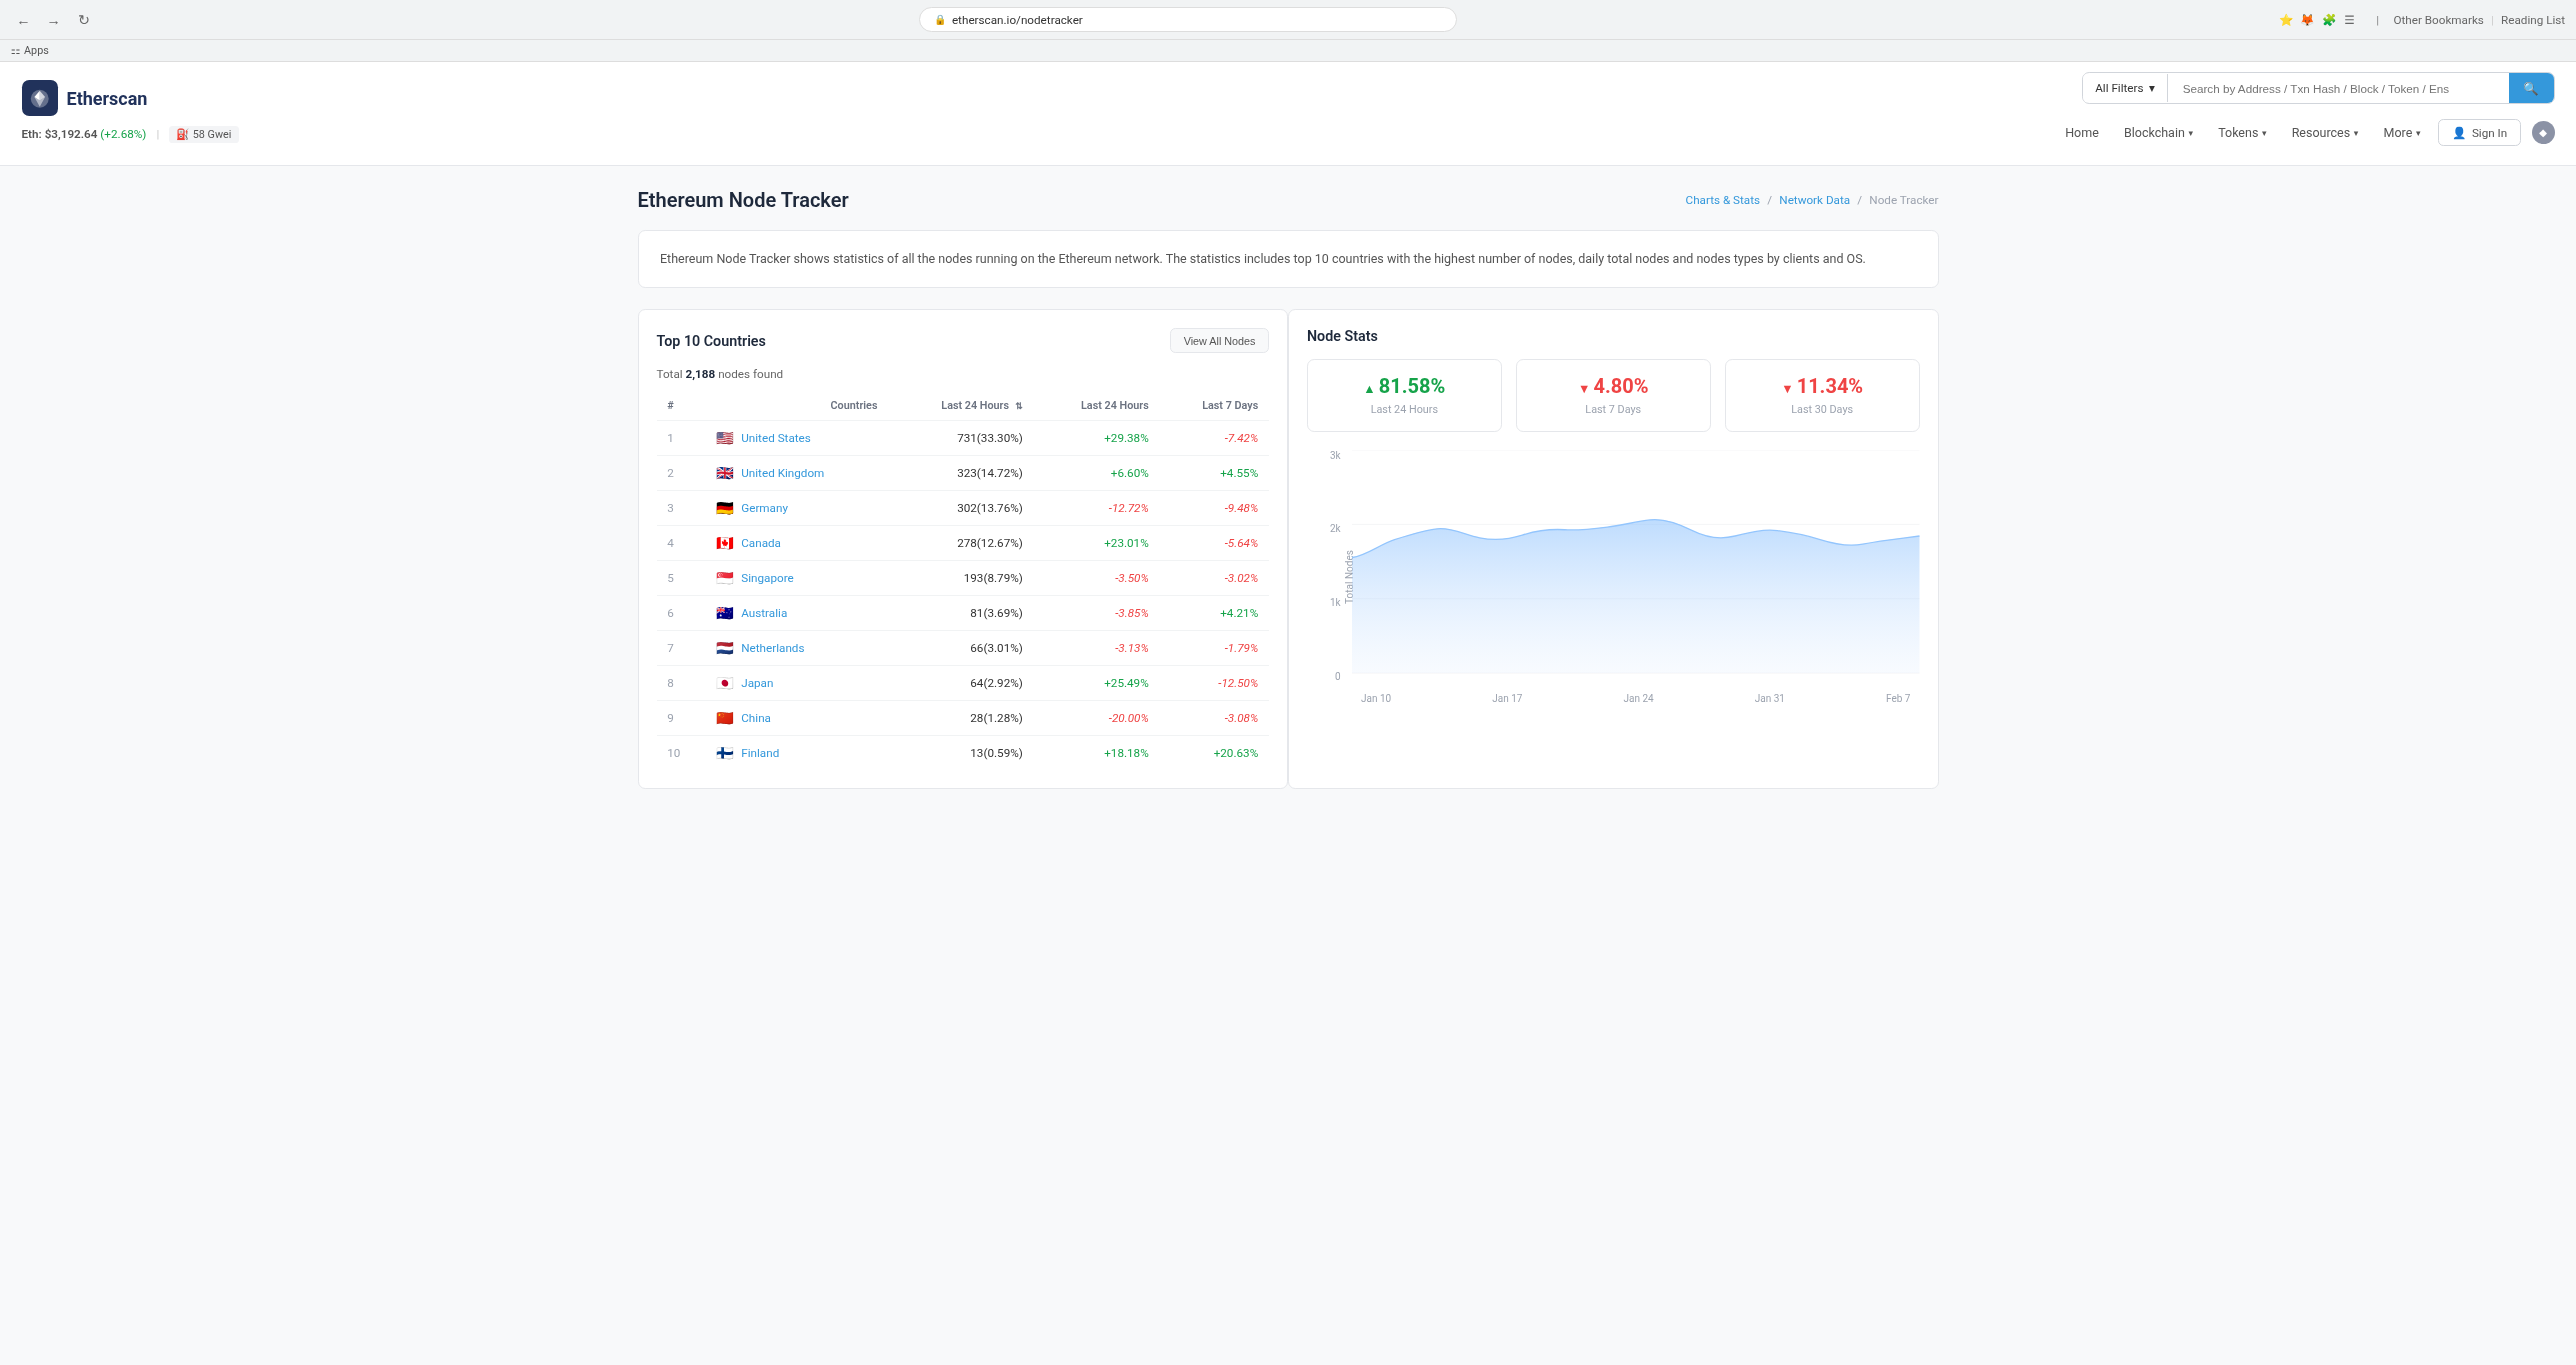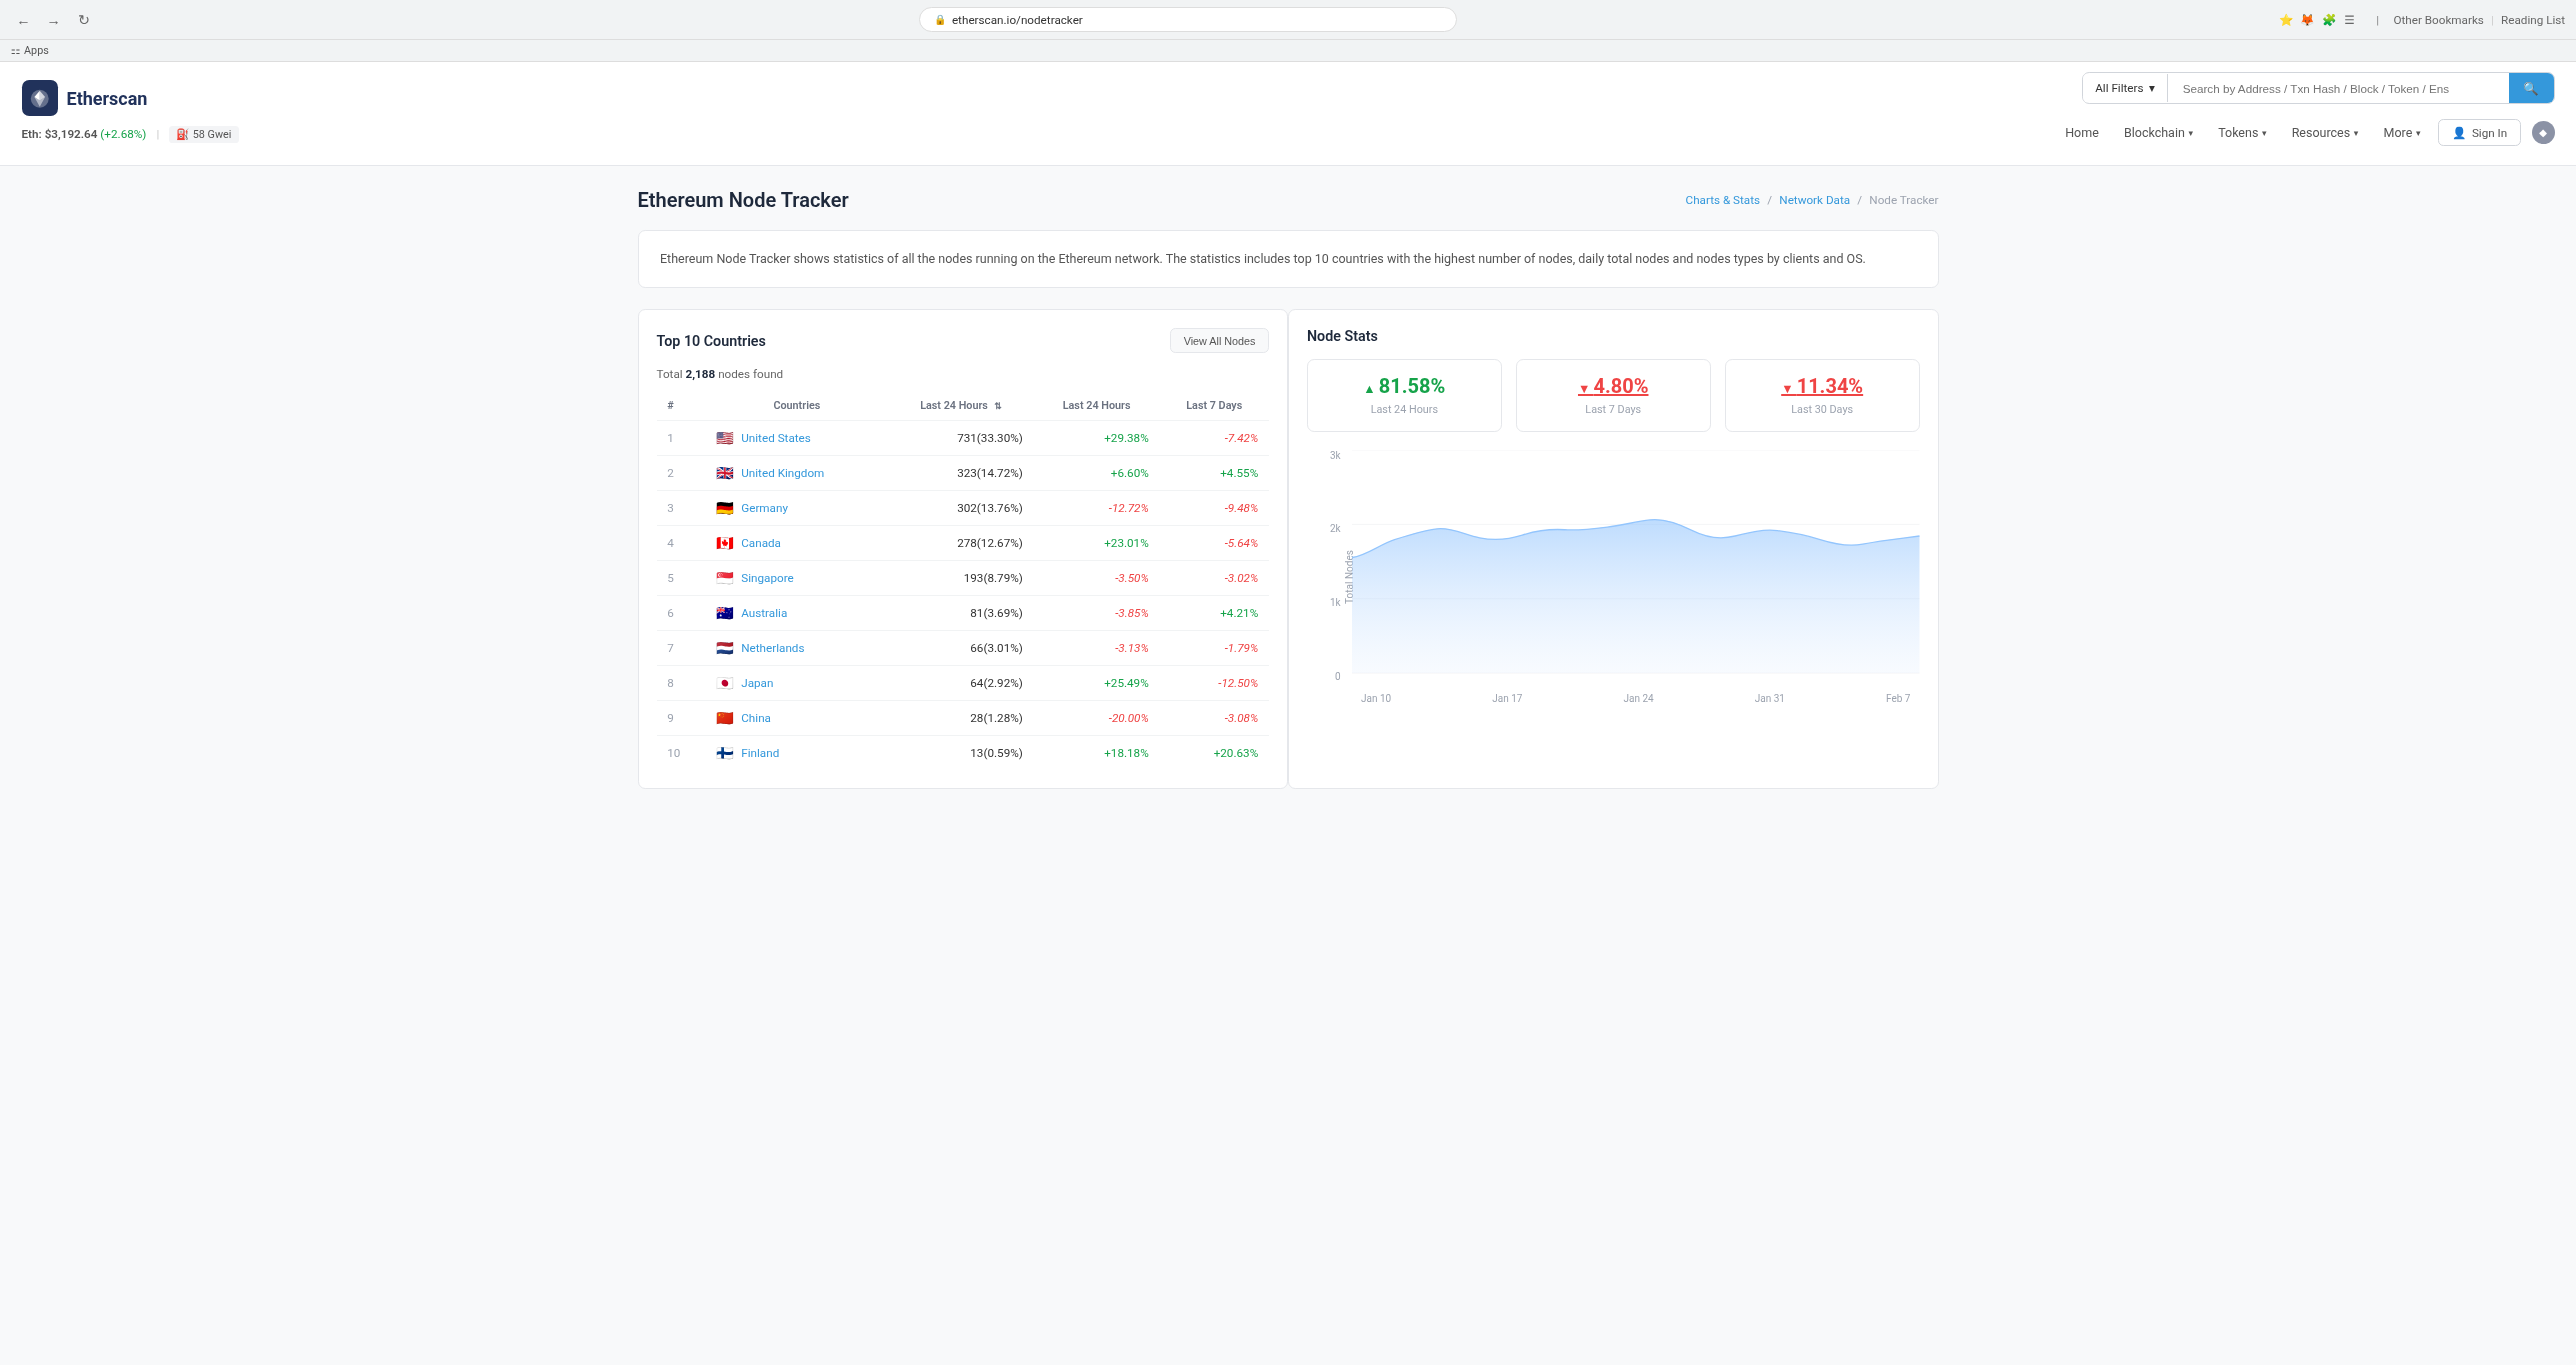--- a/index.html
+++ b/index.html
@@ -53,37 +53,37 @@
     
     .card { background: white; border: 0.9px solid #e5e7eb; border-radius: 7.2px; padding: 18px; }
     .card-header { display: flex; align-items: center; justify-content: space-between; margin-bottom: 14.3px; }
     .card-title { font-size: 14.3px; font-weight: 600; color: #1e293b; }
     .view-all-btn { background: #f8f9fa; border: 0.9px solid #e5e7eb; border-radius: 5.4px; padding: 5.4px 12.5px; font-size: 10.8px; color: #555; cursor: pointer; }
     .total-nodes { font-size: 11.7px; color: #666; margin-bottom: 10.8px; }
     .total-nodes strong { font-weight: 700; color: #1e293b; }
 
     .data-table { width: 100%; border-collapse: collapse; }
     .data-table th { font-size: 10.8px; font-weight: 600; color: #6b7280; padding: 7.2px 10.8px; text-align: left; border-bottom: 1.8px solid #f1f3f4; }
-    .data-table th:not(:first-child) { text-align: center; }
+    .data-table th:not(:first-child) { text-align: right; }
     .data-table td { padding: 9px 10.8px; border-bottom: 0.9px solid #f1f3f4; font-size: 11.7px; }
     .data-table td:not(:first-child) { text-align: right; }
     .data-table tr:last-child td { border-bottom: none; }
     .country-link { color: #3498db; text-decoration: none; display: flex; align-items: center; gap: 7.2px; }
     .flag { font-size: 14.3px; }
     .row-num { color: #9ca3af; }
     .positive { color: #16a34a; }
     .negative { color: #ef4444; font-style: italic; }
     .sort-icon { margin-left: 3.6px; font-size: 9px; }
 
     
     .stats-grid { display: grid; grid-template-columns: 1fr 1fr 1fr; gap: 14.3px; margin-bottom: 18px; }
     .stat-card { background: white; border: 0.9px solid #e5e7eb; border-radius: 7.2px; padding: 14.3px 18px; text-align: center; }
     .stat-value { font-size: 20px; font-weight: 700; }
     .stat-value.pos { color: #16a34a; }
-    .stat-value.neg { color: #ef4444; text-decoration: underline; }
+    .stat-value.neg { color: #ef4444; }
     .stat-arrow-up::before { content: '▲ '; font-size: 12.5px; }
     .stat-arrow-down::before { content: '▼ '; font-size: 12.5px; }
     .stat-label { font-size: 10.8px; color: #9ca3af; margin-top: 5.4px; }
 
     
     .chart-container { position: relative; height: 224px; }
     .chart-svg { width: 100%; height: 100%; }
     .chart-grid-line { stroke: #f1f3f4; stroke-width: 1; }
     .chart-line { fill: none; stroke: #93c5fd; stroke-width: 1.5; }
     .chart-x-labels { display: flex; justify-content: space-between; margin-top: 19px; padding: 0 9px; }

